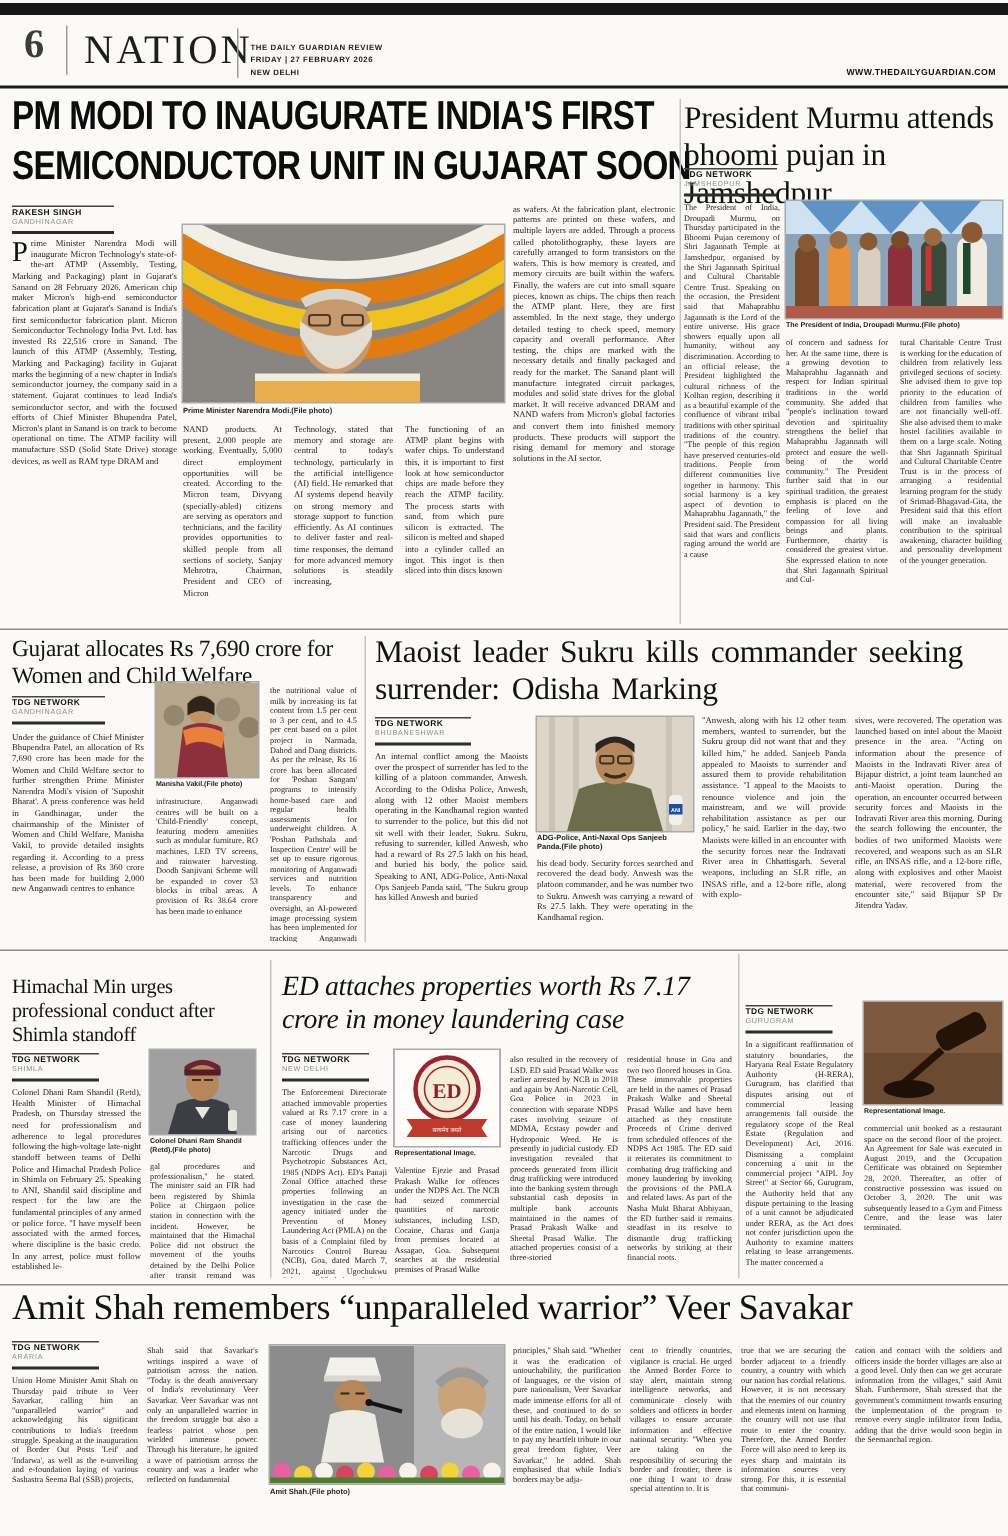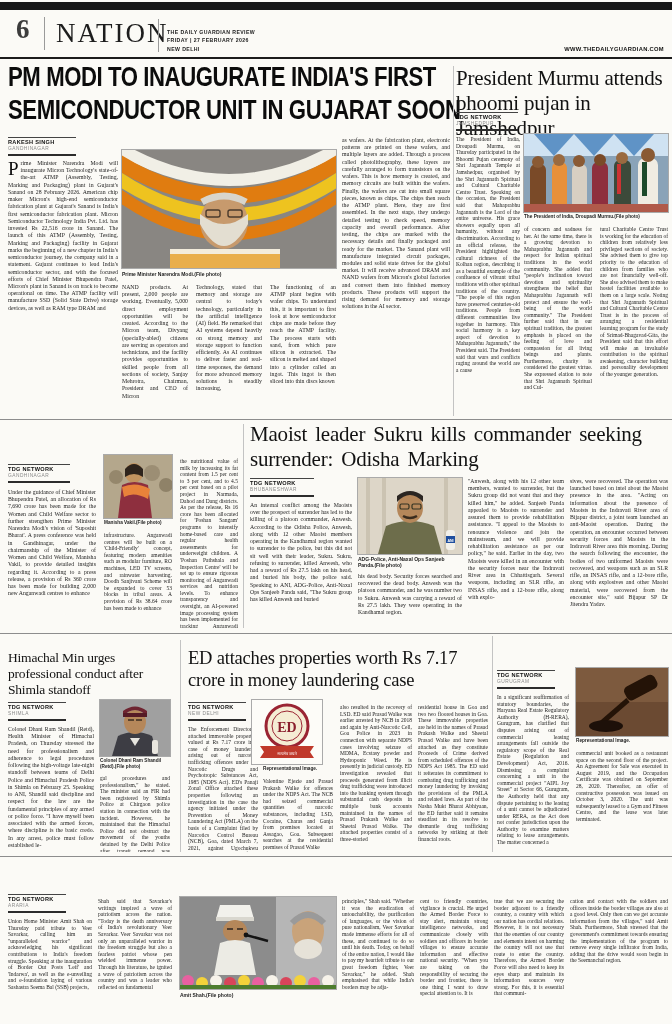--- a/index.html
+++ b/index.html
@@ -109,20 +109,21 @@
         <circle cx="124" cy="21" r="7" fill="#8a5a34"></circle>
       <rect x="0" y="70" width="144" height="8" fill="#b05a4a"></rect>
     </svg>
   </div>
   <div class="cap nowrap" style="left:524px;top:214px;width:144px;font-size:4.7px;">The President of India, Droupadi Murmu.(File photo)</div>
   <div class="col sm" style="left:524px;top:226px;width:68px;height:192px;">of concern and sadness for her. At the same time, there is a growing devotion to Mahaprabhu Jagannath and respect for Indian spiritual traditions in the world community. She added that "people's inclination toward devotion and spirituality strengthens the belief that Mahaprabhu Jagannath will protect and ensure the well-being of the world community." The President further said that in our spiritual tradition, the greatest emphasis is placed on the feeling of love and compassion for all living beings and plants. Furthermore, charity is considered the greatest virtue. She expressed elation to note that Shri Jagannath Spiritual and Cul-</div>
   <div class="col sm" style="left:600px;top:226px;width:68px;height:192px;">tural Charitable Centre Trust is working for the education of children from relatively less privileged sections of society. She advised them to give top priority to the education of children from families who are not financially well-off. She also advised them to make hostel facilities available to them on a large scale. Noting that Shri Jagannath Spiritual and Cultural Charitable Centre Trust is in the process of arranging a residential learning program for the study of Srimad-Bhagavad-Gita, the President said that this effort will make an invaluable contribution to the spiritual awakening, character building and personality development of the younger generation.</div>
 
   <div class="hrule" style="left:0;top:419px;width:672px;"></div>
 
+  <div class="hl-serif" style="left:8px;top:424px;width:232px;font-size:15.5px;line-height:1.15;">Gujarat allocates Rs 7,690 crore for Women and Child Welfare</div>
   <div class="byl" style="left:8px;top:464px;width:62px;">
     <div class="n">TDG NETWORK</div>
     <div class="l">GANDHINAGAR</div>
   </div>
   <div class="col" style="left:8px;top:489px;width:88px;height:139px;">Under the guidance of Chief Minister Bhupendra Patel, an allocation of Rs 7,690 crore has been made for the Women and Child Welfare sector to further strengthen Prime Minister Narendra Modi's vision of 'Suposhit Bharat'. A press conference was held in Gandhinagar, under the chairmanship of the Minister of Women and Child Welfare, Manisha Vakil, to provide detailed insights regarding it. According to a press release, a provision of Rs 360 crore has been made for building 2,000 new Anganwadi centres to enhance</div>
   <div class="photo" style="left:104px;top:455px;width:68px;height:63px;">
     <svg viewBox="0 0 68 63" preserveAspectRatio="none">
       <rect width="68" height="63" fill="#b4a78c"></rect>
       <circle cx="12" cy="22" r="7" fill="#95876c"></circle>
         <circle cx="48" cy="18" r="8" fill="#9c8e74"></circle>
@@ -183,27 +184,27 @@
       <rect x="23" y="13" width="24" height="4" fill="#551b26"></rect>
       <path d="M28,20 h6 M36,20 h6" stroke="#3a2c20" stroke-width="1.4"></path>
       <rect x="52" y="40" width="6" height="14" rx="2" fill="#e9e6df"></rect>
     </svg>
   </div>
   <div class="cap" style="left:100px;top:758px;width:70px;height:13px;font-size:4.7px;">Colonel Dhani Ram Shandil (Retd).(File photo)</div>
   <div class="col sm" style="left:100px;top:775px;width:70px;height:77px;">gal procedures and professionalism," he stated. The minister said an FIR had been registered by Shimla Police at Chirgaon police station in connection with the incident. However, he maintained that the Himachal Police did not obstruct the movement of the youths detained by the Delhi Police after transit remand was granted.</div>
 
   <div class="vrule" style="left:180px;top:640px;height:212px;"></div>
 
-  <div class="hl-serif" style="left:188px;top:648px;width:300px;font-size:18.5px;line-height:1.18;">ED attaches properties worth Rs 7.17 crore in money laundering case</div>
+  <div class="hl-serif" style="left:188px;top:648px;width:300px;font-size:18.5px;line-height:1.18;font-style:italic;">ED attaches properties worth Rs 7.17 crore in money laundering case</div>
   <div class="byl" style="left:188px;top:702px;width:58px;">
     <div class="n">TDG NETWORK</div>
     <div class="l">NEW DELHI</div>
   </div>
   <div class="col sm" style="left:188px;top:726px;width:70px;height:126px;">The Enforcement Directorate attached immovable properties valued at Rs 7.17 crore in a case of money laundering arising out of narcotics trafficking offences under the Narcotic Drugs and Psychotropic Substances Act, 1985 (NDPS Act). ED's Panaji Zonal Office attached these properties following an investigation in the case the agency initiated under the Prevention of Money Laundering Act (PMLA) on the basis of a Complaint filed by Narcotics Control Bureau (NCB), Goa, dated March 7, 2021, against Ugochukwu Solomon Ubabuko, Infinity John alias David, alias</div>
-  <div class="photo" style="left:252px;top:700px;width:70px;height:64px;background:#8b5cf6;">
+  <div class="photo" style="left:263px;top:700px;width:70px;height:64px;background:#8b5cf6;">
     <svg viewBox="0 0 70 64" preserveAspectRatio="none">
       <rect width="70" height="64" fill="#fdfcf8"></rect>
       <circle cx="35" cy="26" r="21" fill="#f5ecd4" stroke="#9a2433" stroke-width="3"></circle>
       <circle cx="35" cy="26" r="15" fill="none" stroke="#9a2433" stroke-width="1"></circle>
       <text x="35" y="32" font-size="14" fill="#8a1f2d" text-anchor="middle" font-family="serif" font-weight="bold">ED</text>
       <path d="M8,46 L62,46 L58,52 L62,58 L8,58 L12,52 Z" fill="#c0392b"></path>
       <text x="35" y="54.5" font-size="4" fill="#fff" text-anchor="middle" font-family="serif">सत्यमेव जयते</text>
     </svg>
   </div>
   <div class="cap nowrap" style="left:263px;top:766px;width:70px;font-size:4.7px;">Representational Image.</div>
@@ -225,20 +226,21 @@
       <rect x="48" y="12" width="34" height="15" rx="5" fill="#241307" transform="rotate(-28 65 20)"></rect>
       <line x1="52" y1="32" x2="22" y2="58" stroke="#241307" stroke-width="5"></line>
       <ellipse cx="30" cy="58" rx="17" ry="6" fill="#1d1009"></ellipse>
     </svg>
   </div>
   <div class="cap nowrap" style="left:576px;top:738px;width:92px;font-size:4.7px;">Representational Image.</div>
   <div class="col sm" style="left:576px;top:750px;width:92px;height:102px;">commercial unit booked as a restaurant space on the second floor of the project. An Agreement for Sale was executed in August 2019, and the Occupation Certificate was obtained on September 28, 2020. Thereafter, an offer of constructive possession was issued on October 3, 2020. The unit was subsequently leased to a Gym and Fitness Centre, and the lease was later terminated.</div>
 
   <div class="hrule" style="left:0;top:856px;width:672px;"></div>
 
+  <div class="hl-serif" style="left:8px;top:860px;width:660px;font-size:24px;line-height:1;white-space:nowrap;">Amit Shah remembers “unparalleled warrior” Veer Savakar</div>
   <div class="byl" style="left:8px;top:894px;width:58px;">
     <div class="n">TDG NETWORK</div>
     <div class="l">ARARIA</div>
   </div>
   <div class="col sm" style="left:8px;top:918px;width:84px;height:98px;">Union Home Minister Amit Shah on Thursday paid tribute to Veer Savarkar, calling him an "unparalleled warrior" and acknowledging his significant contributions to India's freedom struggle. Speaking at the inauguration of Border Out Posts 'Leif' and 'Indarwa', as well as the e-unveiling and e-foundation laying of various Sashastra Seema Bal (SSB) projects,</div>
   <div class="col sm" style="left:98px;top:898px;width:74px;height:118px;">Shah said that Savarkar's writings inspired a wave of patriotism across the nation. "Today is the death anniversary of India's revolutionary Veer Savarkar. Veer Savarkar was not only an unparalleled warrior in the freedom struggle but also a fearless patriot whose pen wielded immense power. Through his literature, he ignited a wave of patriotism across the country and was a leader who reflected on fundamental</div>
   <div class="photo" style="left:180px;top:897px;width:156px;height:92px;">
     <svg viewBox="0 0 156 92" preserveAspectRatio="none">
       <rect width="156" height="92" fill="#8c8c8c"></rect>
       <rect x="96" y="0" width="60" height="92" fill="#b6b6b6"></rect>

